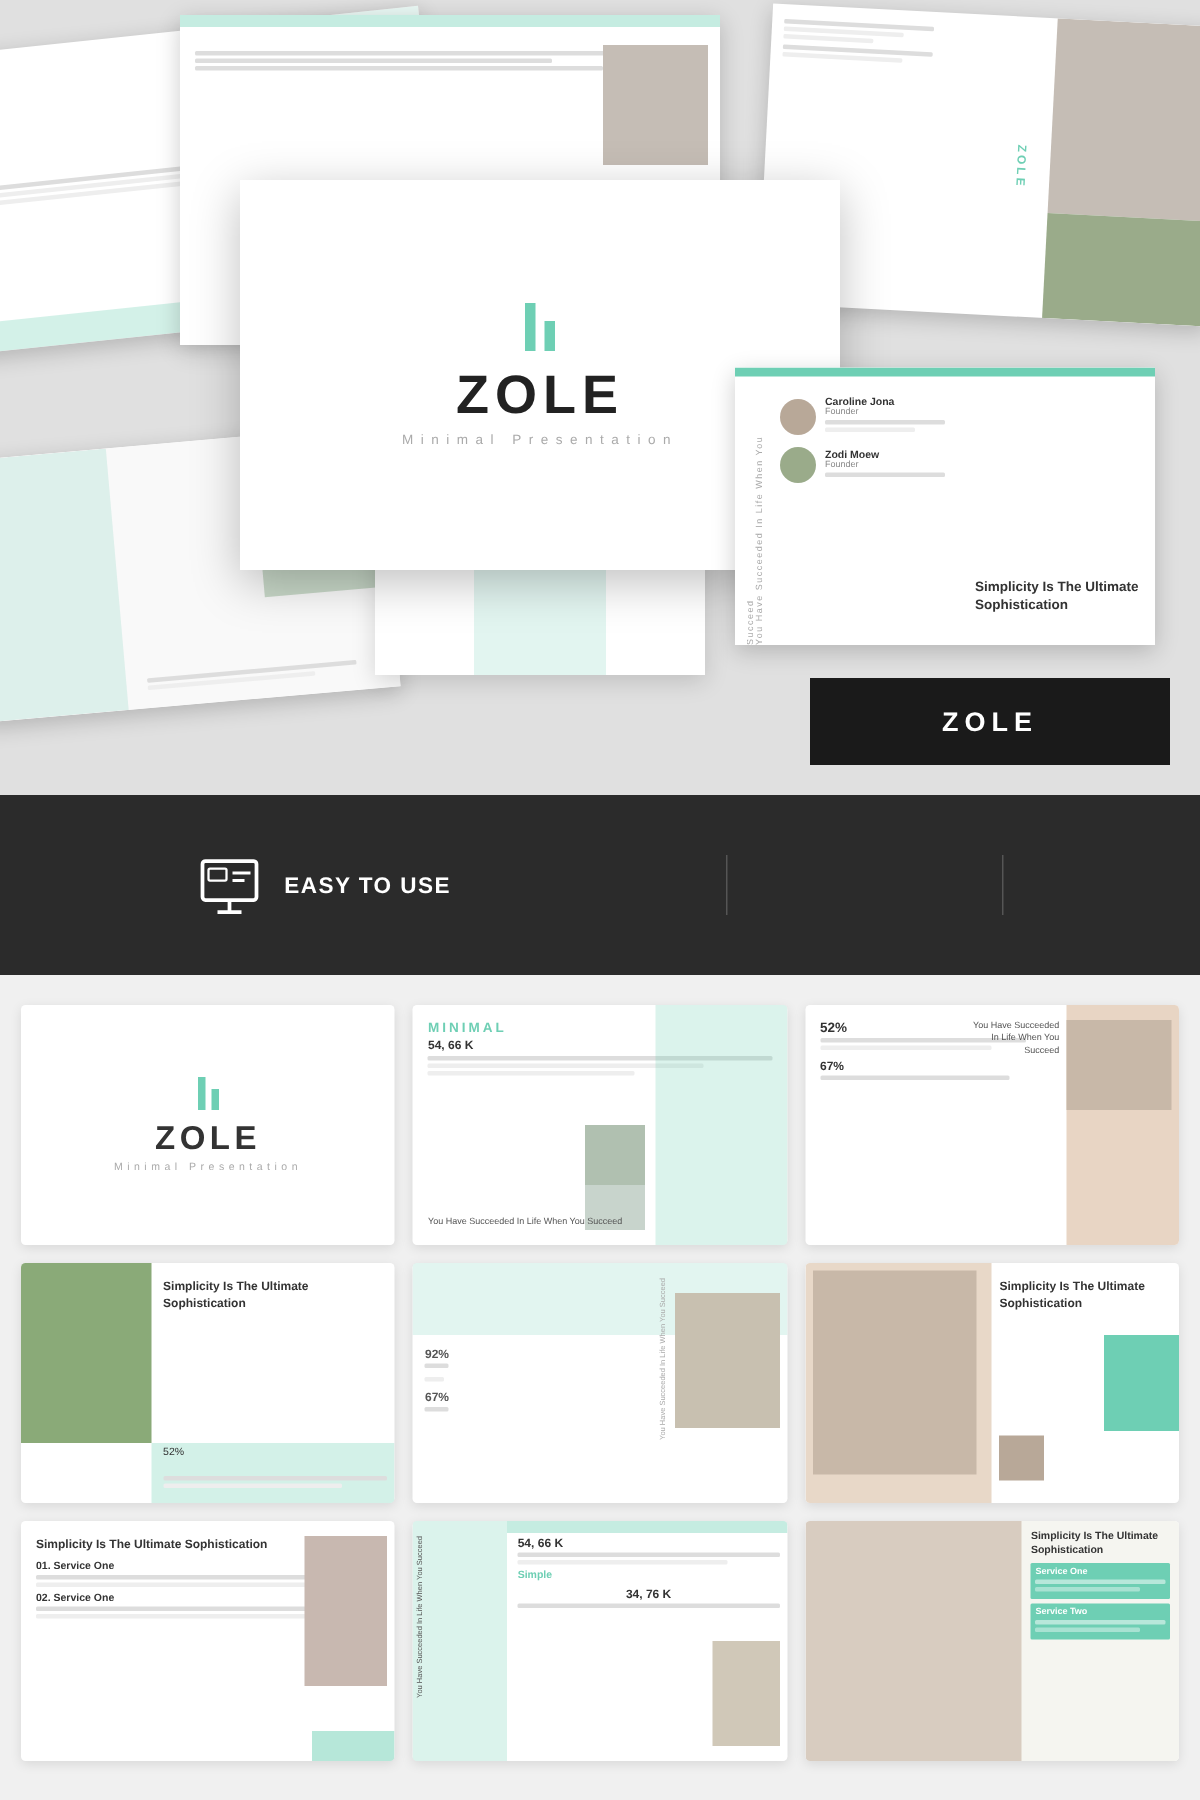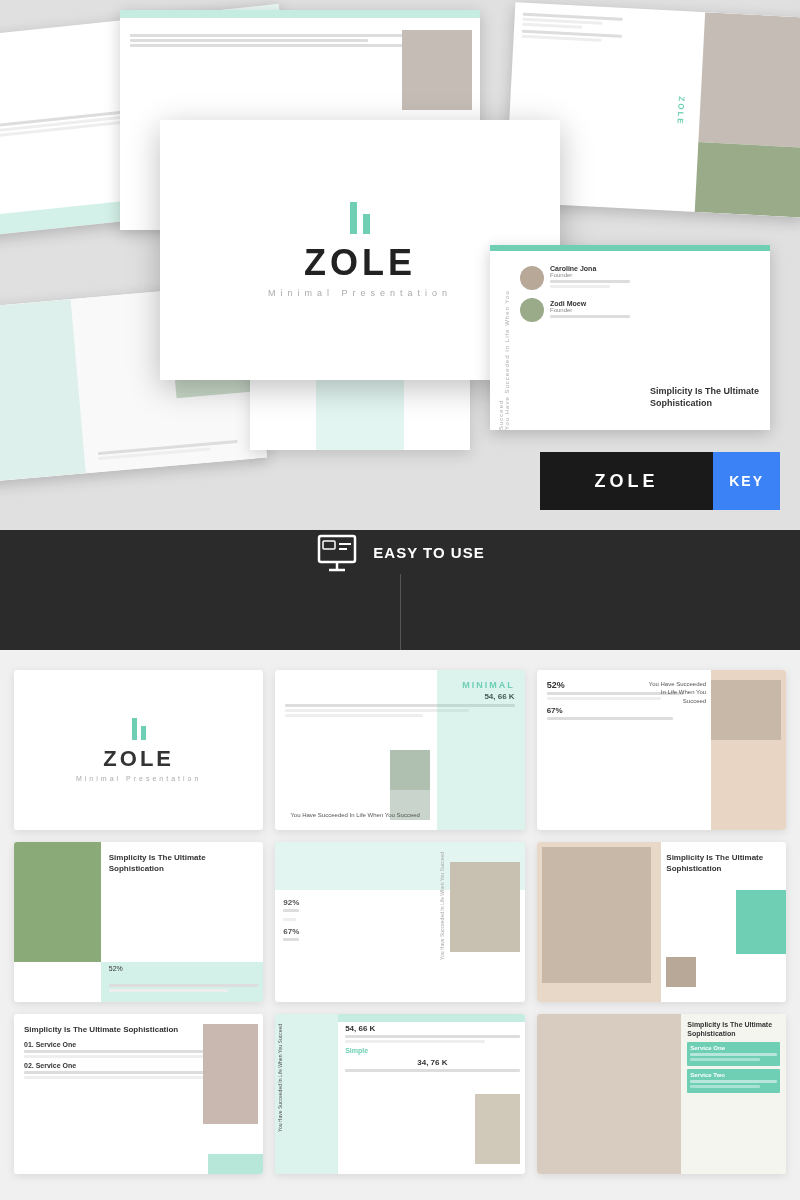--- a/index.html
+++ b/index.html
@@ -13,21 +13,20 @@
 
     
     .features-bar {
       width: 800px;
       height: 120px;
       background: #2b2b2b;
       display: flex;
       align-items: center;
       justify-content: space-around;
       padding: 0 40px;
-      flex-direction: column;
     }
     .feature-item {
       display: flex;
       align-items: center;
       gap: 14px;
       color: white;
     }
     .feature-icon {
       width: 44px;
       height: 44px;
@@ -318,21 +317,20 @@
     <div class="main-slide-logo-bars">
       <div class="msb1"></div>
       <div class="msb2"></div>
     </div>
     <div class="main-slide-title">ZOLE</div>
     <div class="main-slide-sub">Minimal Presentation</div>
   </div>
 
   <div class="slide-key">
     <div class="slide-key-text">ZOLE</div>
-    <div class="slide-key-badge">KEY</div>
   </div>
 
 </div>
 
 <div class="features-bar">
 
   <div class="feature-item">
 
     <svg class="feature-icon" viewBox="0 0 44 44" fill="none">
       <rect x="4" y="6" width="36" height="26" rx="2" stroke="white" stroke-width="2.5" fill="none"></rect>
@@ -361,21 +359,21 @@
         <div class="logo-bars">
           <div class="logo-bar1"></div>
           <div class="logo-bar2"></div>
         </div>
         <div class="logo-title">ZOLE</div>
         <div class="logo-sub">Minimal Presentation</div>
       </div>
     </div>
 
     <div class="thumb-card">
-      <div class="thumb-inner" style="padding:10px;position:relative;text-align:right;">
+      <div class="thumb-inner" style="padding:10px;position:relative;">
         <div style="position:absolute;top:0;right:0;width:35%;height:100%;background:#6ecfb4;opacity:0.25;"></div>
         <div style="font-size:9px;font-weight:700;color:#6ecfb4;letter-spacing:2px;margin-bottom:2px;">MINIMAL</div>
         <div style="font-size:8px;font-weight:700;color:#333;">54, 66 K</div>
         <div style="margin-top:3px;">
             <div class="tl1"></div>
             <div class="tl2"></div>
             <div class="tl3"></div>
           </div>
 
         <div style="position:absolute;right:38%;bottom:30px;width:40px;height:50px;background:#b0c0b0;"></div>

